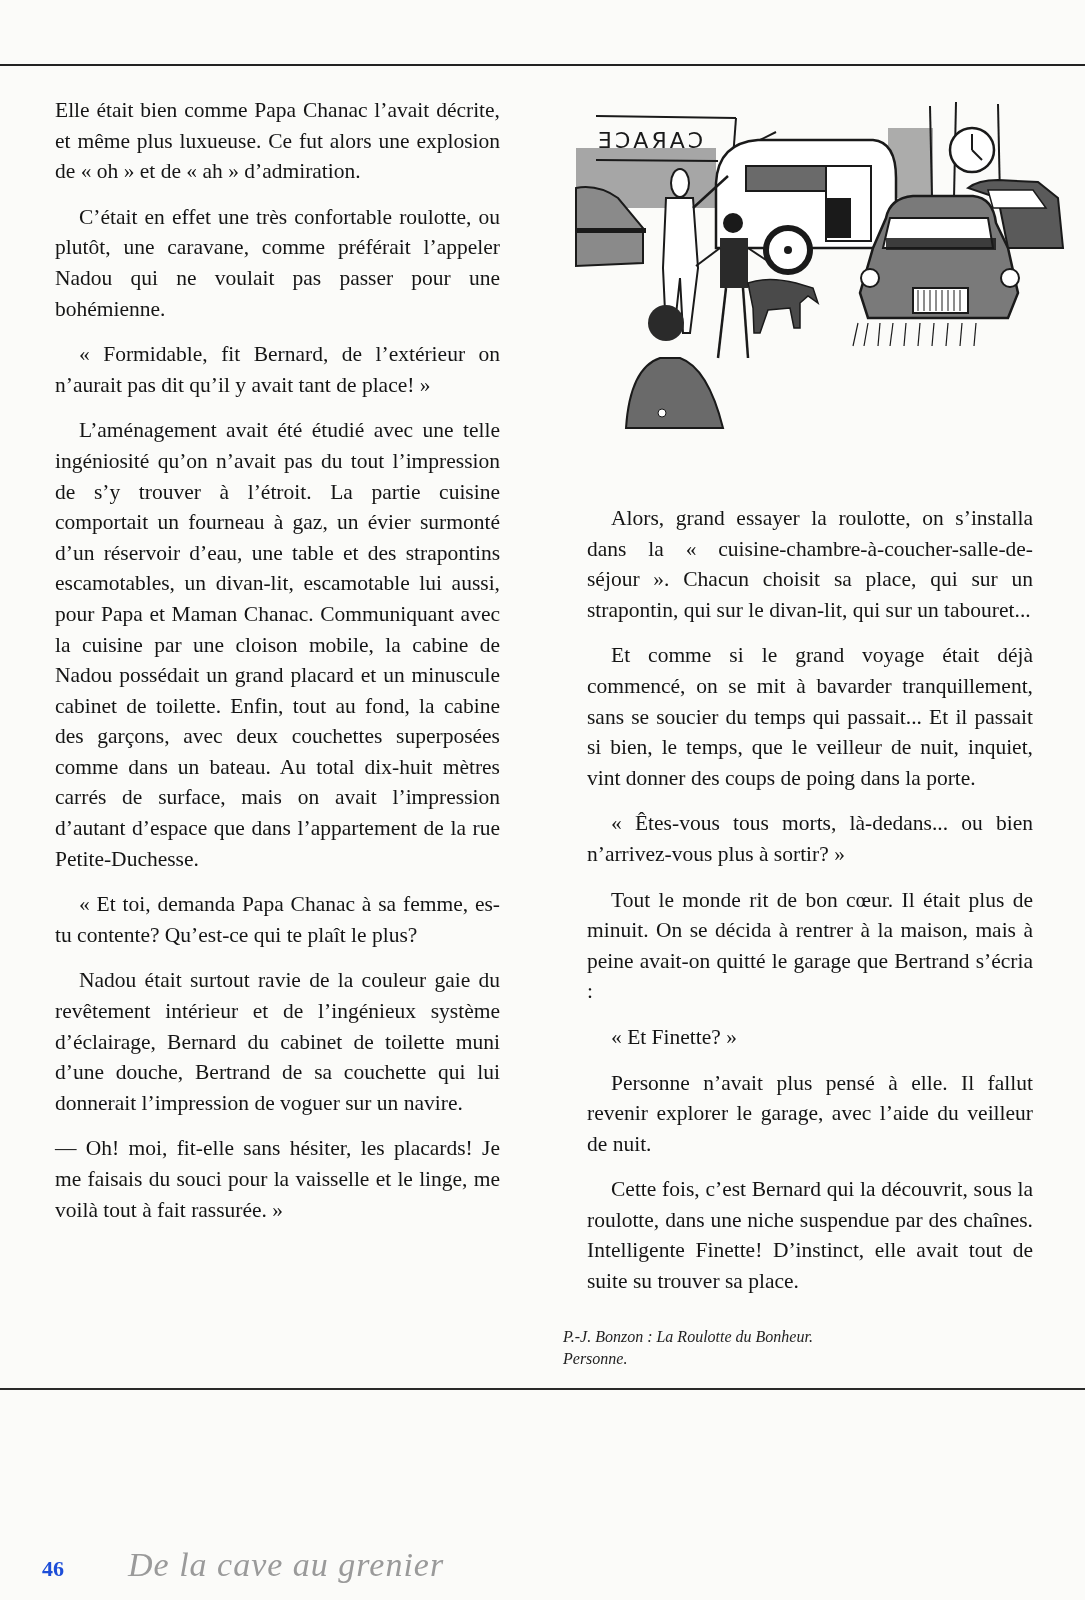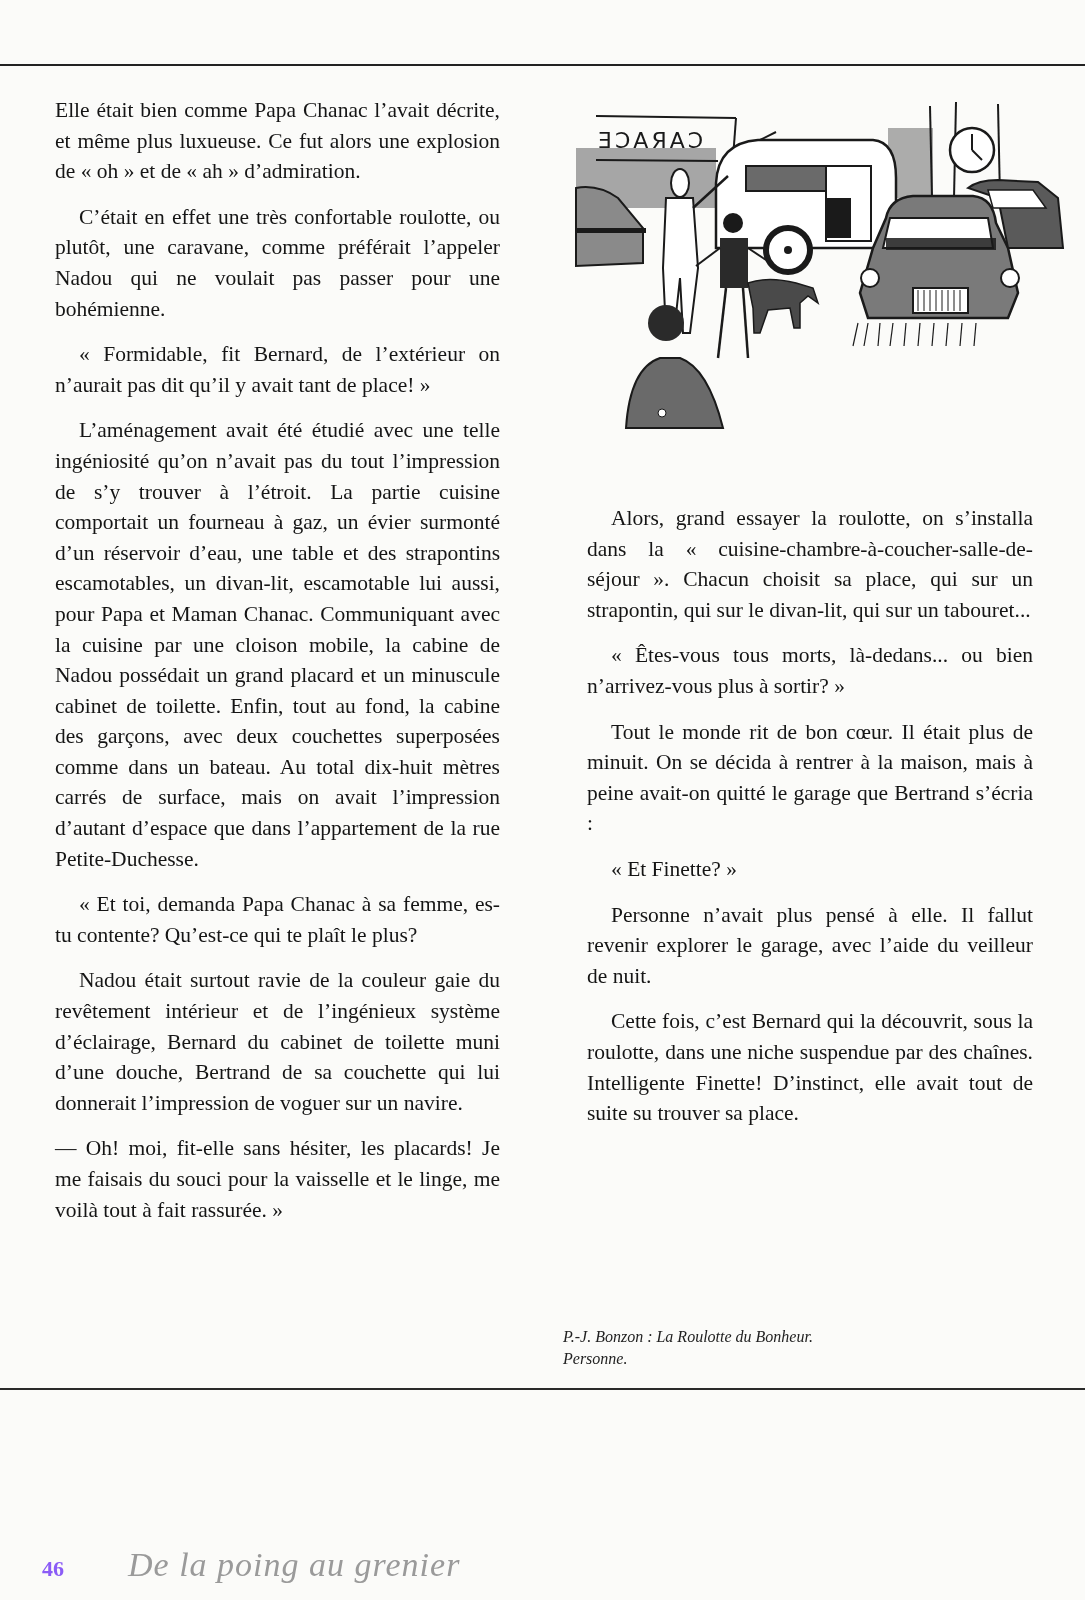--- a/index.html
+++ b/index.html
@@ -32,21 +32,21 @@
   .illustration {
     position: absolute; left: 568px; top: 88px; width: 500px; height: 345px;
   }
   .attribution {
     position: absolute; right: 42px; top: 1326px; width: 480px;
     font-style: italic; font-size: 16px; line-height: 22px; text-align: left;
     color: #222;
   }
   .footer-page {
     position: absolute; left: 42px; top: 1556px;
-    font-size: 22px; font-weight: bold; color: #8b5cf6;
+    font-size: 22px; font-weight: bold; color: #1d4ed8;
   }
   .footer-title {
     position: absolute; left: 128px; top: 1546px;
     font-size: 34px; font-style: italic; color: #9a9a9a; letter-spacing: 1px;
   }
 </style>
 </head>
 <body>
 
 <div class="rule-top"></div>
@@ -137,28 +137,29 @@
     <path d="M420 102 L465 102 L478 120 L425 120 Z" fill="#fff" stroke="#1a1a1a" stroke-width="1.5"></path>
 
     <circle cx="98" cy="235" r="18" fill="#2a2a2a"></circle>
     <path d="M58 340 Q62 280 92 270 L112 270 Q140 280 155 340 Z" fill="#6a6a6a" stroke="#1a1a1a" stroke-width="2"></path>
     <circle cx="94" cy="325" r="4" fill="#fff" stroke="#1a1a1a"></circle>
   </svg>
 </div>
 
 <div class="col col-right">
   <p class="ind">Alors, grand essayer la roulotte, on s’installa dans la « cuisine-chambre-à-coucher-salle-de-séjour ». Chacun choisit sa place, qui sur un strapontin, qui sur le divan-lit, qui sur un tabouret...</p>
+  <p class="ind">Et comme si le grand voyage était déjà commencé, on se mit à bavarder tranquillement, sans se soucier du temps qui passait... Et il passait si bien, le temps, que le veilleur de nuit, inquiet, vint donner des coups de poing dans la porte.</p>
   <p class="ind">« Êtes-vous tous morts, là-dedans... ou bien n’arrivez-vous plus à sortir? »</p>
   <p class="ind">Tout le monde rit de bon cœur. Il était plus de minuit. On se décida à rentrer à la maison, mais à peine avait-on quitté le garage que Bertrand s’écria :</p>
   <p class="ind">« Et Finette? »</p>
   <p class="ind">Personne n’avait plus pensé à elle. Il fallut revenir explorer le garage, avec l’aide du veilleur de nuit.</p>
   <p class="ind">Cette fois, c’est Bernard qui la découvrit, sous la roulotte, dans une niche suspendue par des chaînes. Intelligente Finette! D’instinct, elle avait tout de suite su trouver sa place.</p>
 </div>
 
 <div class="attribution">
   <div>P.-J. Bonzon : La Roulotte du Bonheur.</div>
   <div>Personne.</div>
 </div>
 
 <div class="rule-bottom"></div>
 
 <div class="footer-page">46</div>
-<div class="footer-title">De la poing au grenier</div>
+<div class="footer-title">De la cave au grenier</div>
 
 </body></html>

